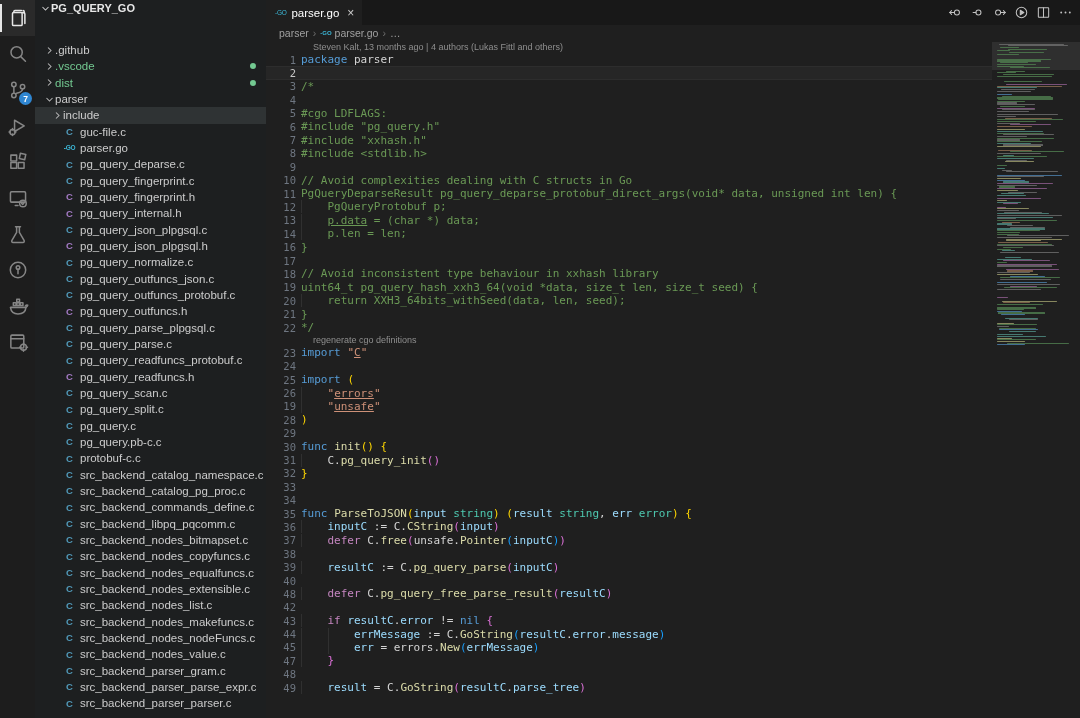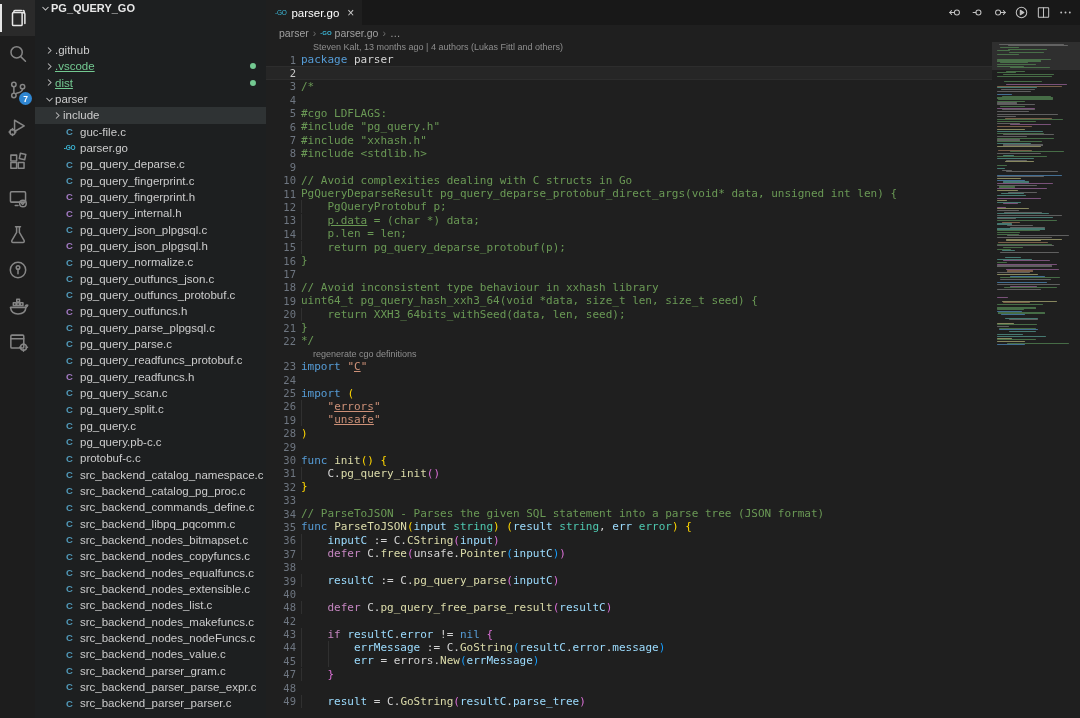--- a/index.html
+++ b/index.html
@@ -34,21 +34,21 @@
   .tree-row .chev { width:12px; display:flex; justify-content:center; color:#b8b8b8; flex:none; }
   .tree-row .chev svg { width:9px; height:9px; }
   .tree-row .chev.down svg { transform:rotate(90deg); }
   .tree-row .fic { width:13px; margin-right:4px; flex:none; text-align:center;
                    font-weight:bold; font-size:9.5px; line-height:1; }
   .fic.c-blue  { color:#519aba; }
   .fic.c-purple{ color:#a37ac4; }
   .fic.go { color:#3cb8d8; font-size:6.5px; letter-spacing:-.3px; }
   .fic.go::before { content:"-"; }
   .tree-row .lbl { white-space:nowrap; overflow:hidden; }
-  .tree-row.git-green .lbl { color:#73c991;text-decoration:underline; }
+  .tree-row.git-green .lbl { color:#73c991; }
   .gitdot { position:absolute; right:10px; top:50%; margin-top:-3px; width:6px; height:6px;
             border-radius:50%; background:#73c991; }
 
   
   .editor { position:absolute; left:266px; top:0; bottom:0; right:0; background:#1f1f1f; }
   .tabbar { position:absolute; top:0; left:0; right:0; height:25px; background:#181818;
             display:flex; }
   .tab { height:25px; background:#1f1f1f; display:flex; align-items:center;
          padding:0 8px 0 9px; cursor:pointer; }
   .tab .fic { margin-right:5px; }
@@ -489,41 +489,40 @@
         <div class="crow"><span class="gut">5</span><span class="src"><span class="tk-com">#cgo LDFLAGS:</span></span></div>
         <div class="crow"><span class="gut">6</span><span class="src"><span class="tk-com">#include "pg_query.h"</span></span></div>
         <div class="crow"><span class="gut">7</span><span class="src"><span class="tk-com">#include "xxhash.h"</span></span></div>
         <div class="crow"><span class="gut">8</span><span class="src"><span class="tk-com">#include &lt;stdlib.h&gt;</span></span></div>
         <div class="crow"><span class="gut">9</span><span class="src"></span></div>
         <div class="crow"><span class="gut">10</span><span class="src"><span class="tk-com">// Avoid complexities dealing with C structs in Go</span></span></div>
         <div class="crow"><span class="gut">11</span><span class="src"><span class="tk-com">PgQueryDeparseResult pg_query_deparse_protobuf_direct_args(void* data, unsigned int len) {</span></span></div>
         <div class="crow"><span class="gut">12</span><span class="src"><span class="tk-ws">    </span><span class="tk-com">PgQueryProtobuf p;</span></span></div>
         <div class="crow"><span class="gut">13</span><span class="src"><span class="tk-ws">    </span><span class="tk-comu">p.data</span><span class="tk-com"> = (char *) data;</span></span></div>
         <div class="crow"><span class="gut">14</span><span class="src"><span class="tk-ws">    </span><span class="tk-com">p.len = len;</span></span></div>
-        <div class="crow"><span class="gut">15</span><span class="src"><span class="tk-ws">    </span><span class="tk-com">return pg_query_deparse_protobuf(p);</span></span></div>
         <div class="crow"><span class="gut">16</span><span class="src"><span class="tk-com">}</span></span></div>
         <div class="crow"><span class="gut">17</span><span class="src"></span></div>
         <div class="crow"><span class="gut">18</span><span class="src"><span class="tk-com">// Avoid inconsistent type behaviour in xxhash library</span></span></div>
         <div class="crow"><span class="gut">19</span><span class="src"><span class="tk-com">uint64_t pg_query_hash_xxh3_64(void *data, size_t len, size_t seed) {</span></span></div>
         <div class="crow"><span class="gut">20</span><span class="src"><span class="tk-ws">    </span><span class="tk-com">return XXH3_64bits_withSeed(data, len, seed);</span></span></div>
         <div class="crow"><span class="gut">21</span><span class="src"><span class="tk-com">}</span></span></div>
         <div class="crow"><span class="gut">22</span><span class="src"><span class="tk-com">*/</span></span></div>
         <div class="lensrow"><span class="gut"></span><span class="lens-text">regenerate cgo definitions</span></div>
         <div class="crow"><span class="gut">23</span><span class="src"><span class="tk-kw">import</span><span class="tk-pl"> </span><span class="tk-str">"</span><span class="tk-stru">C</span><span class="tk-str">"</span></span></div>
         <div class="crow"><span class="gut">24</span><span class="src"></span></div>
         <div class="crow"><span class="gut">25</span><span class="src"><span class="tk-kw">import</span><span class="tk-pl"> </span><span class="tk-b1">(</span></span></div>
         <div class="crow"><span class="gut">26</span><span class="src"><span class="tk-ws">    </span><span class="tk-str">"</span><span class="tk-stru">errors</span><span class="tk-str">"</span></span></div>
         <div class="crow"><span class="gut">19</span><span class="src"><span class="tk-ws">    </span><span class="tk-str">"</span><span class="tk-stru">unsafe</span><span class="tk-str">"</span></span></div>
         <div class="crow"><span class="gut">28</span><span class="src"><span class="tk-b1">)</span></span></div>
         <div class="crow"><span class="gut">29</span><span class="src"></span></div>
         <div class="crow"><span class="gut">30</span><span class="src"><span class="tk-kw">func</span><span class="tk-pl"> </span><span class="tk-fn">init</span><span class="tk-b1">()</span><span class="tk-pl"> </span><span class="tk-b1">{</span></span></div>
         <div class="crow"><span class="gut">31</span><span class="src"><span class="tk-ws">    </span><span class="tk-pl">C.</span><span class="tk-fn">pg_query_init</span><span class="tk-b2">()</span></span></div>
         <div class="crow"><span class="gut">32</span><span class="src"><span class="tk-b1">}</span></span></div>
         <div class="crow"><span class="gut">33</span><span class="src"></span></div>
-        <div class="crow"><span class="gut">34</span><span class="src"><span class="tk-com">// ParseToJSON - Parses the given SQL statement into a parse tree (JSON format)</span></span></div>
+        <div class="crow"><span class="gut">34</span></div>
         <div class="crow"><span class="gut">35</span><span class="src"><span class="tk-kw">func</span><span class="tk-pl"> </span><span class="tk-fn">ParseToJSON</span><span class="tk-b1">(</span><span class="tk-var">input</span><span class="tk-pl"> </span><span class="tk-ty">string</span><span class="tk-b1">)</span><span class="tk-pl"> </span><span class="tk-b1">(</span><span class="tk-var">result</span><span class="tk-pl"> </span><span class="tk-ty">string</span><span class="tk-pl">, </span><span class="tk-var">err</span><span class="tk-pl"> </span><span class="tk-ty">error</span><span class="tk-b1">)</span><span class="tk-pl"> </span><span class="tk-b1">{</span></span></div>
         <div class="crow"><span class="gut">36</span><span class="src"><span class="tk-ws">    </span><span class="tk-var">inputC</span><span class="tk-pl"> := C.</span><span class="tk-fn">CString</span><span class="tk-b2">(</span><span class="tk-var">input</span><span class="tk-b2">)</span></span></div>
         <div class="crow"><span class="gut">37</span><span class="src"><span class="tk-ws">    </span><span class="tk-ctl">defer</span><span class="tk-pl"> C.</span><span class="tk-fn">free</span><span class="tk-b2">(</span><span class="tk-pl">unsafe.</span><span class="tk-fn">Pointer</span><span class="tk-b3">(</span><span class="tk-var">inputC</span><span class="tk-b3">)</span><span class="tk-b2">)</span></span></div>
         <div class="crow"><span class="gut">38</span><span class="src"></span></div>
         <div class="crow"><span class="gut">39</span><span class="src"><span class="tk-ws">    </span><span class="tk-var">resultC</span><span class="tk-pl"> := C.</span><span class="tk-fn">pg_query_parse</span><span class="tk-b2">(</span><span class="tk-var">inputC</span><span class="tk-b2">)</span></span></div>
         <div class="crow"><span class="gut">40</span><span class="src"></span></div>
         <div class="crow"><span class="gut">48</span><span class="src"><span class="tk-ws">    </span><span class="tk-ctl">defer</span><span class="tk-pl"> C.</span><span class="tk-fn">pg_query_free_parse_result</span><span class="tk-b2">(</span><span class="tk-var">resultC</span><span class="tk-b2">)</span></span></div>
         <div class="crow"><span class="gut">42</span><span class="src"></span></div>
         <div class="crow"><span class="gut">43</span><span class="src"><span class="tk-ws">    </span><span class="tk-ctl">if</span><span class="tk-pl"> </span><span class="tk-var">resultC</span><span class="tk-pl">.</span><span class="tk-var">error</span><span class="tk-pl"> != </span><span class="tk-kw">nil</span><span class="tk-pl"> </span><span class="tk-b2">{</span></span></div>
         <div class="crow"><span class="gut">44</span><span class="src"><span class="tk-ws">    </span><span class="tk-ws">    </span><span class="tk-var">errMessage</span><span class="tk-pl"> := C.</span><span class="tk-fn">GoString</span><span class="tk-b3">(</span><span class="tk-var">resultC</span><span class="tk-pl">.</span><span class="tk-var">error</span><span class="tk-pl">.</span><span class="tk-var">message</span><span class="tk-b3">)</span></span></div>

